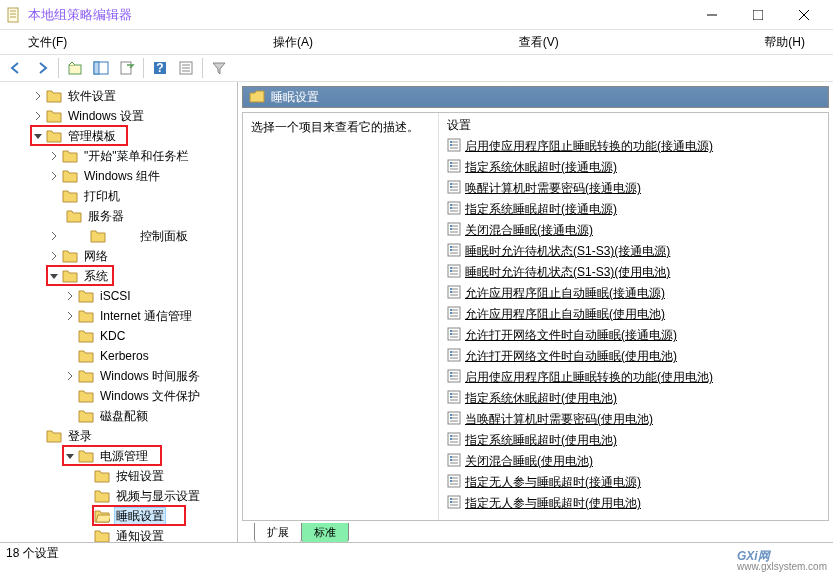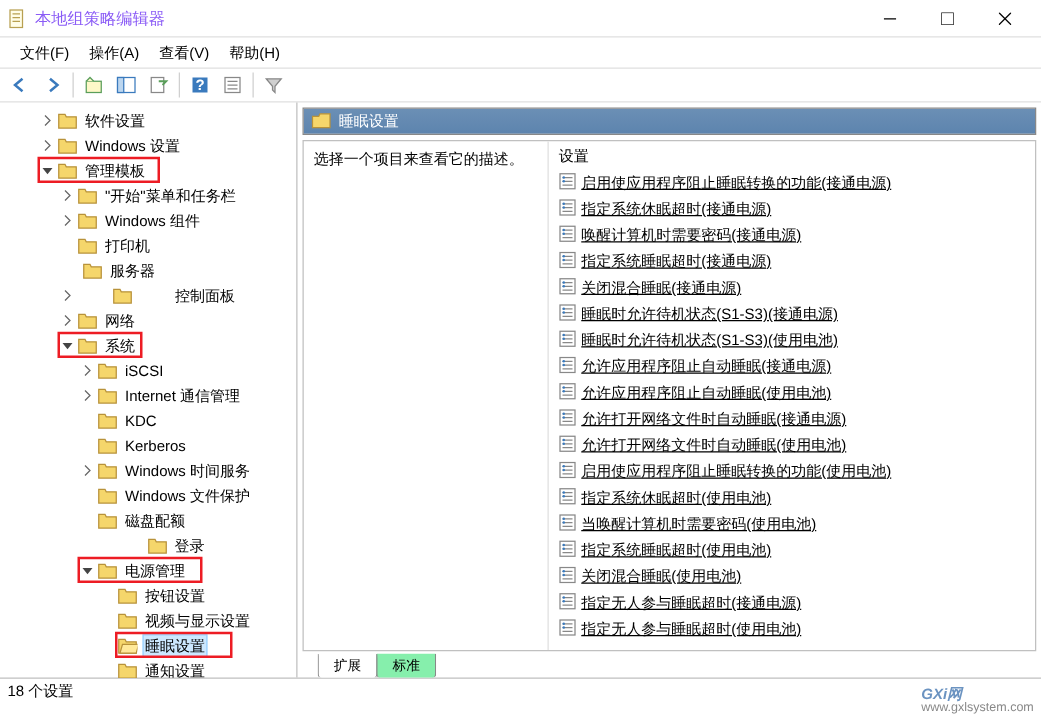--- a/index.html
+++ b/index.html
@@ -4,21 +4,21 @@
 <style>
 * { box-sizing: border-box; margin: 0; padding: 0; font-family: "Microsoft YaHei", "Segoe UI", Tahoma, sans-serif; font-size: 12px; }
 body { background: #fff; width: 833px; height: 576px; overflow: hidden; position: relative; }
 
 .titlebar { height: 30px; display: flex; align-items: center; padding: 0 6px; border-bottom: 1px solid #e0e0e0; }
 .titlebar .app-icon { width: 16px; height: 16px; margin-right: 6px; }
 .titlebar .title { flex: 1; color: #8b5cf6; font-size: 13px; }
 .win-controls { display: flex; }
 .win-btn { width: 46px; height: 30px; display: flex; align-items: center; justify-content: center; color: #000; }
 
-.menubar { height: 24px; display: flex; align-items: center; padding: 0 8px; }
+.menubar { height: 24px; display: flex; align-items: center; padding: 0 20px; justify-content: space-between; }
 .menu-item { padding: 4px 8px; cursor: default; }
 
 .toolbar { height: 28px; border-top: 1px solid #e0e0e0; border-bottom: 1px solid #e0e0e0; display: flex; align-items: center; padding: 0 4px; gap: 2px; }
 .tool-btn { width: 24px; height: 24px; display: flex; align-items: center; justify-content: center; border: 1px solid transparent; }
 .tool-sep { width: 1px; height: 20px; background: #d0d0d0; margin: 0 2px; }
 
 .content { display: flex; height: 460px; }
 .tree-pane { width: 238px; border-right: 1px solid #c0c0c0; overflow: auto; padding: 4px 0; position: relative; }
 .tree-pane::-webkit-scrollbar { width: 16px; height: 16px; }
 .tree-pane::-webkit-scrollbar-track { background: #f0f0f0; }
@@ -343,21 +343,21 @@
       </div>
       <div class="tree-item" style="padding-left: 64px;">
         <span class="expander"></span>
         <span class="folder">
           <svg width="16" height="14">
             <path d="M1 4 L1 2 L6 2 L7 4 L15 4 L15 13 L1 13 Z" fill="#f5d66b" stroke="#b8923a"></path>
           </svg>
         </span>
         <span class="label">磁盘配额</span>
       </div>
-      <div class="tree-item" style="padding-left: 32px; justify-content: center;">
+      <div class="tree-item" style="padding-left: 32px;">
         <span class="expander"></span>
         <span class="folder">
           <svg width="16" height="14">
             <path d="M1 4 L1 2 L6 2 L7 4 L15 4 L15 13 L1 13 Z" fill="#f5d66b" stroke="#b8923a"></path>
           </svg>
         </span>
         <span class="label">登录</span>
       </div>
       <div class="tree-item" style="padding-left: 64px;">
         <span class="expander">

